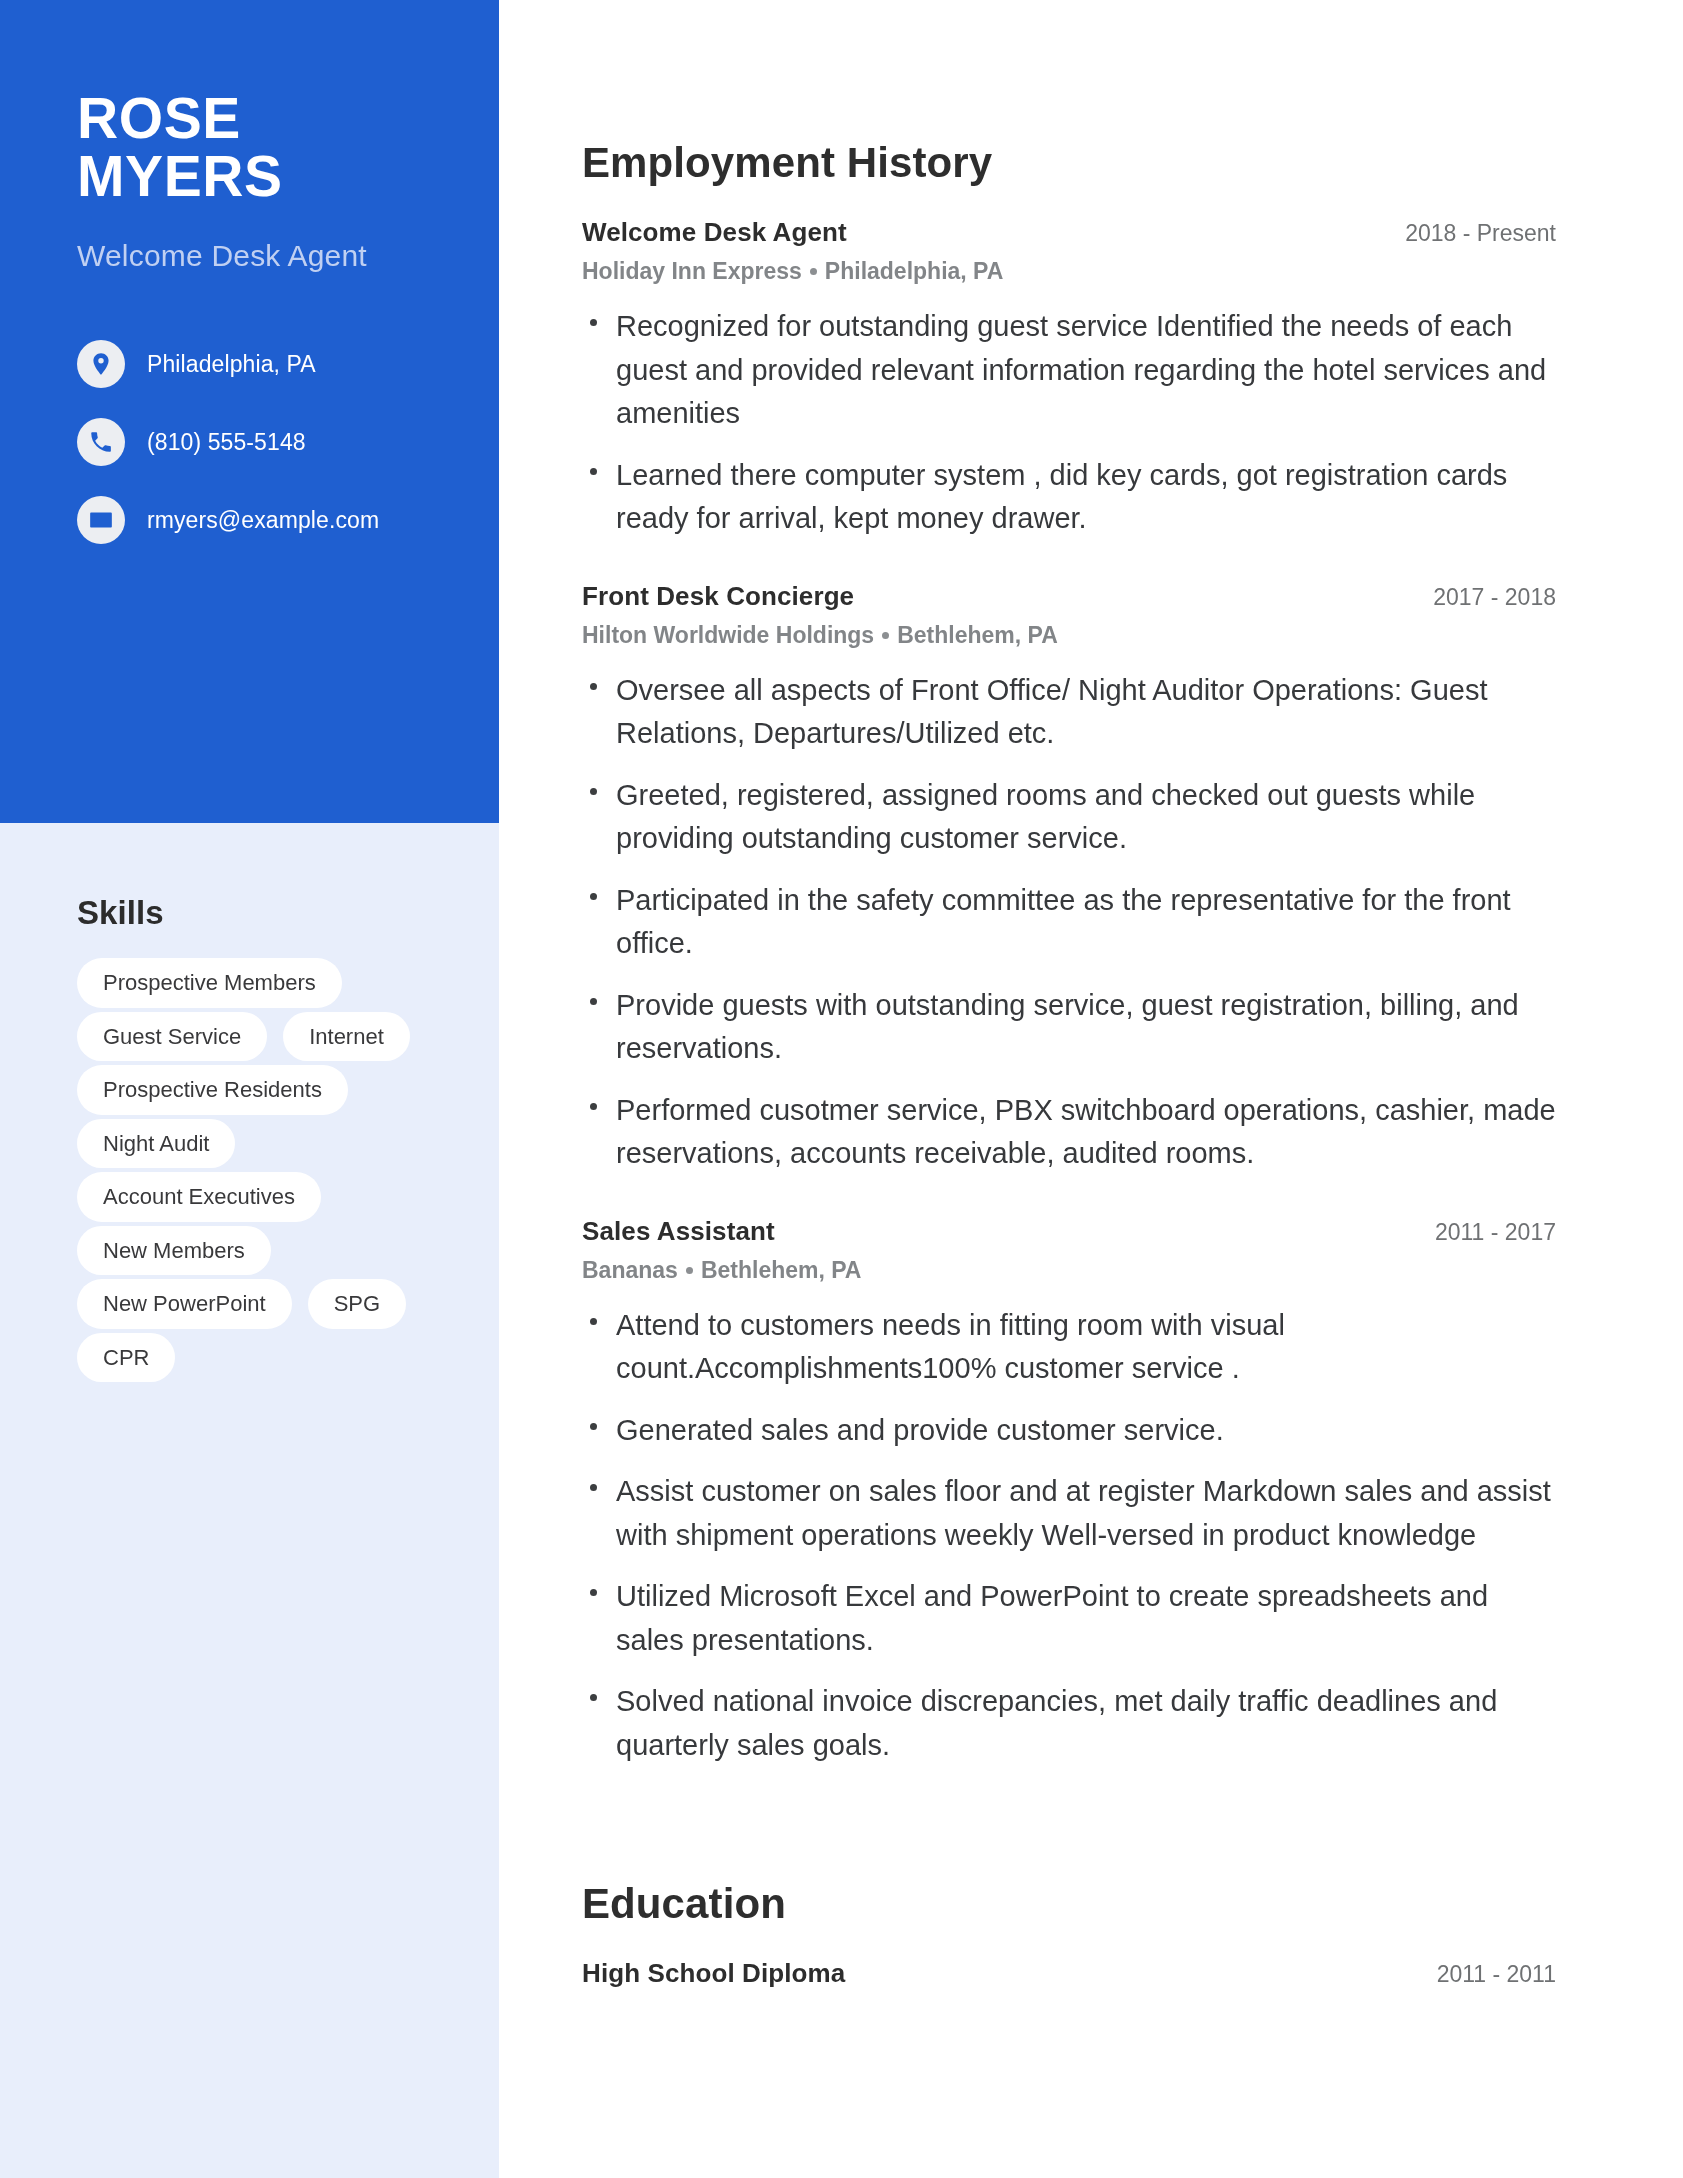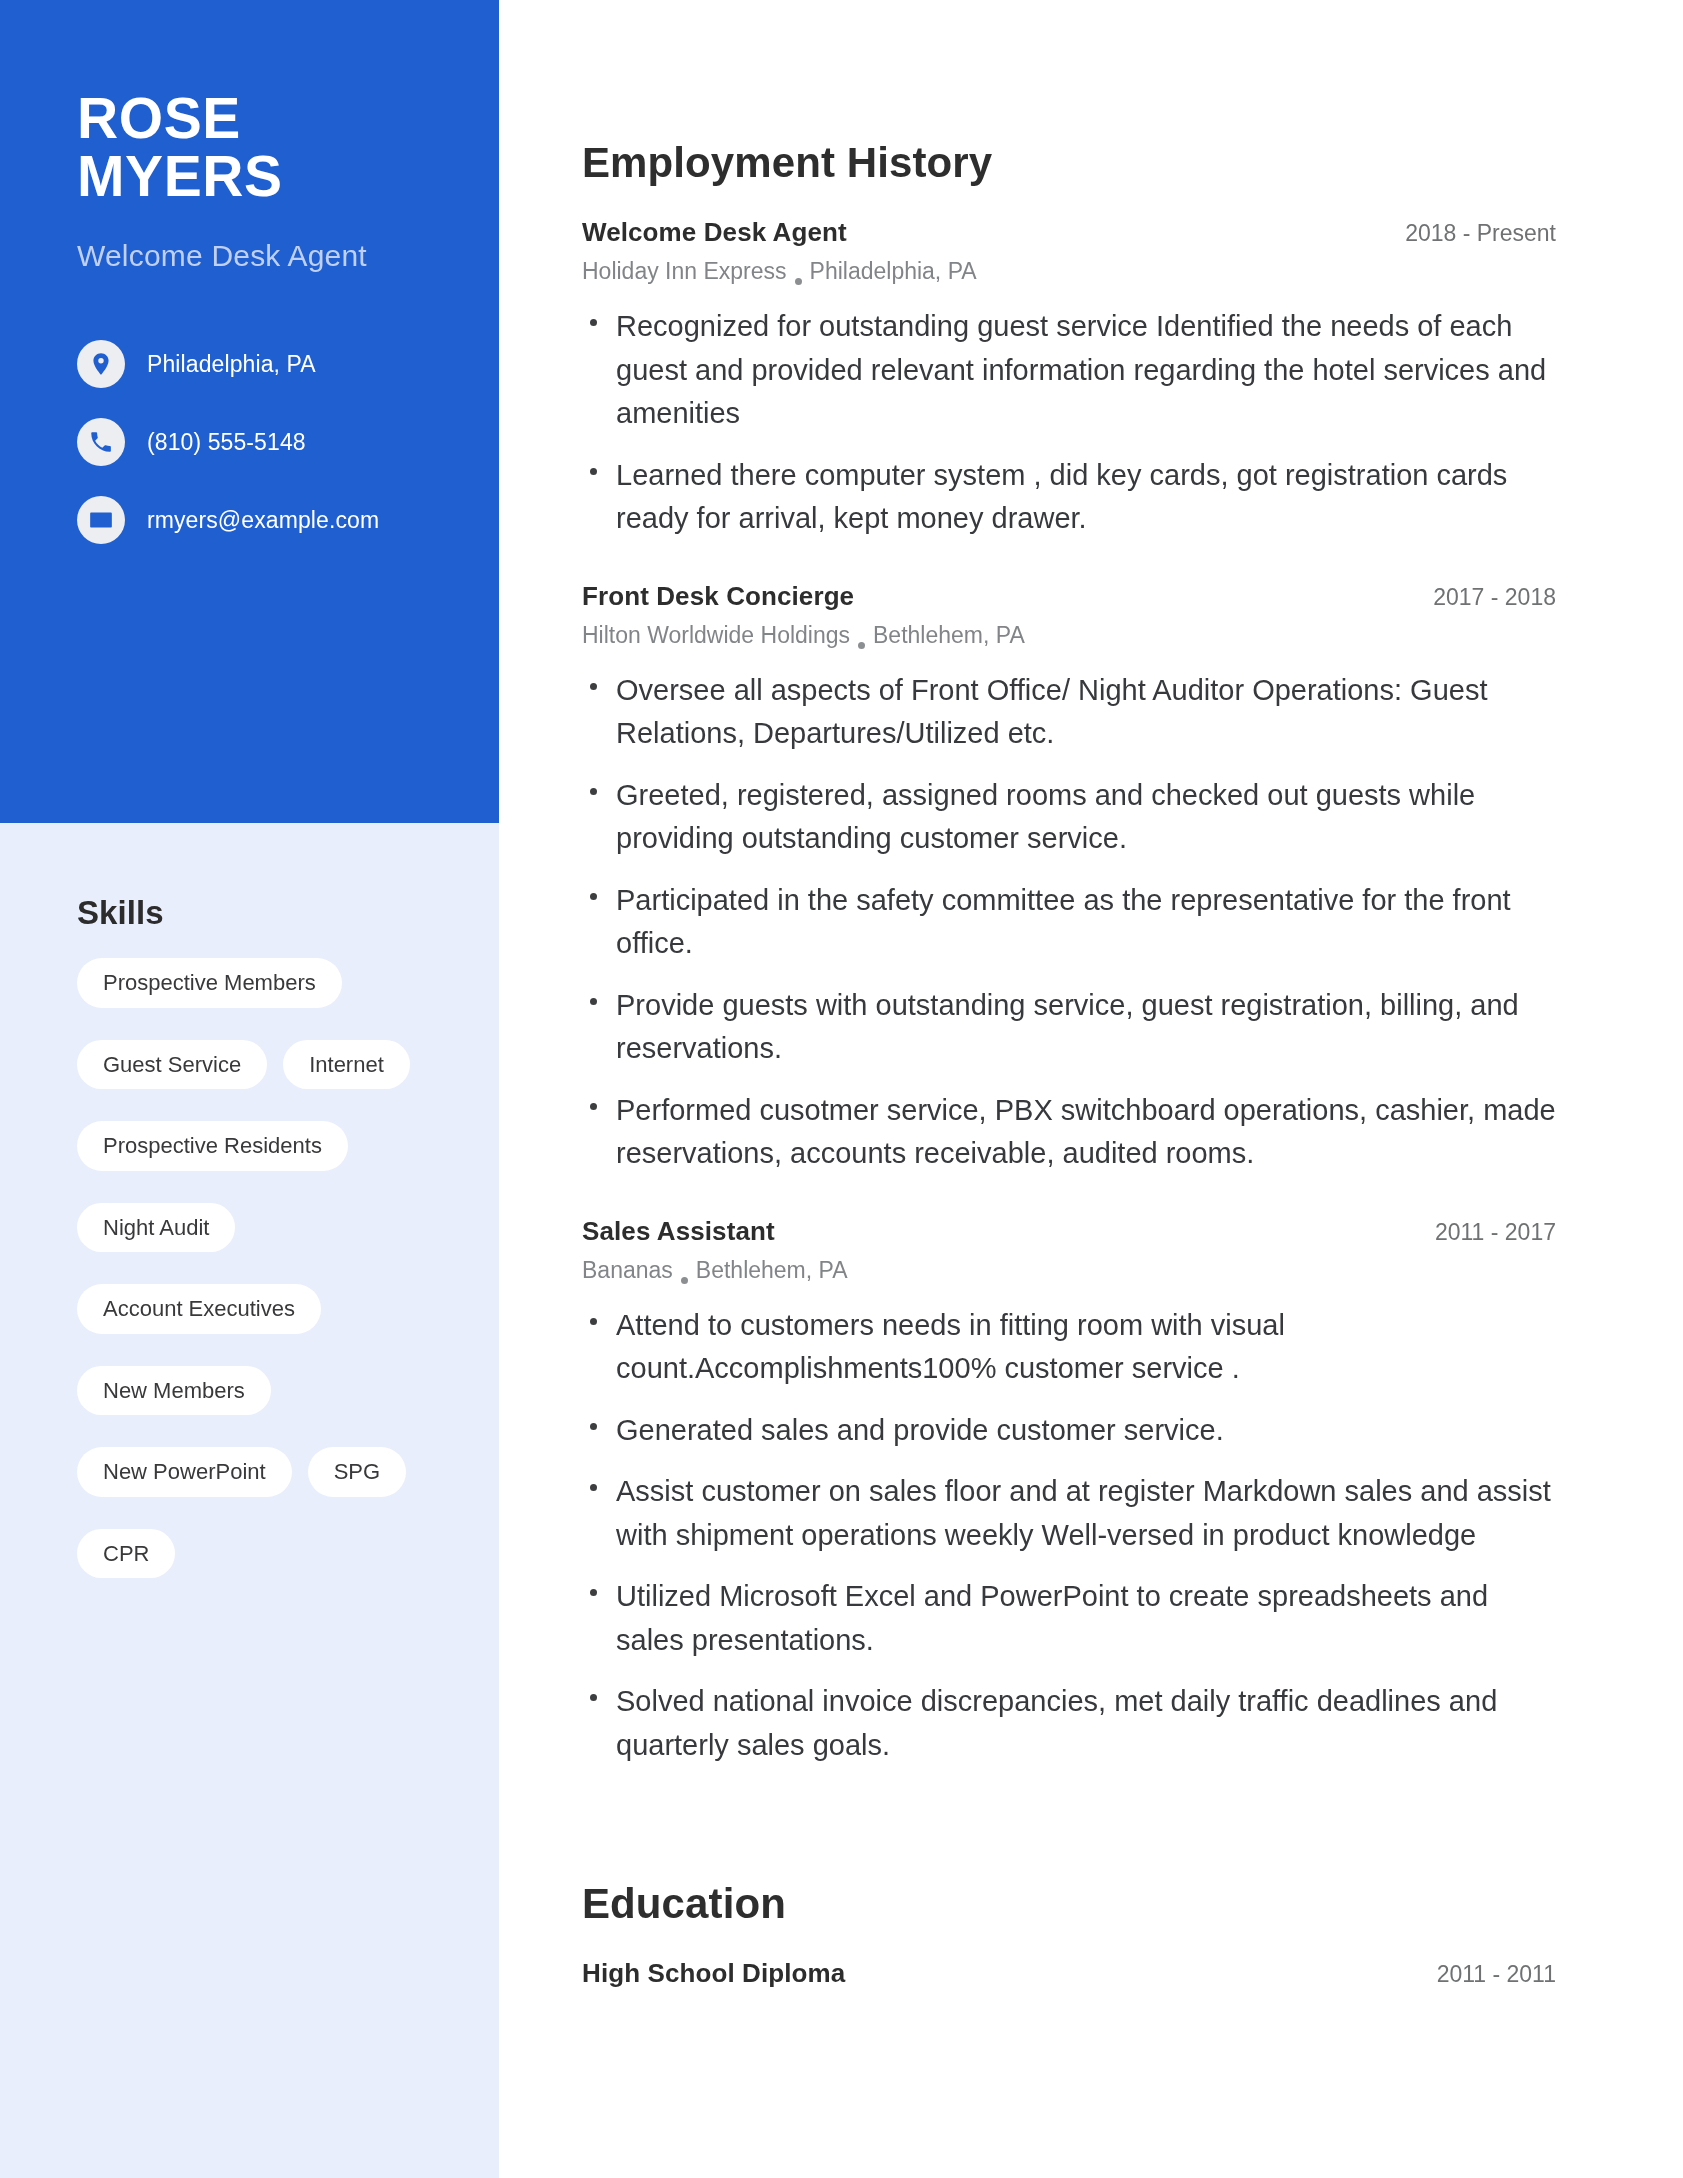--- a/index.html
+++ b/index.html
@@ -99,21 +99,21 @@
     font-size: 33px;
     font-weight: 700;
     color: #2c2c2c;
     letter-spacing: 0.1px;
     margin-bottom: 26px;
   }
 
   .skill-rows {
     display: flex;
     flex-direction: column;
-    gap: 32px;
+    gap: 4px;
   }
 
   .skill-row {
     display: flex;
     gap: 16px;
     flex-wrap: nowrap;
   }
 
   .skill-tag {
     background: #ffffff;
@@ -160,23 +160,23 @@
     font-size: 23px;
     color: #6f7173;
     font-weight: 400;
     white-space: nowrap;
   }
 
   .entry-meta {
     margin-top: 10px;
     font-size: 23px;
     color: #828588;
-    font-weight: 400;
-    display: flex;
-    align-items: flex-end;
+    font-weight: 700;
+    display: flex;
+    align-items: center;
     gap: 4px;
   }
 
   .meta-dot {
     display: inline-block;
     width: 7px;
     height: 7px;
     border-radius: 50%;
     background: #8c8f92;
     margin: 0 4px;

